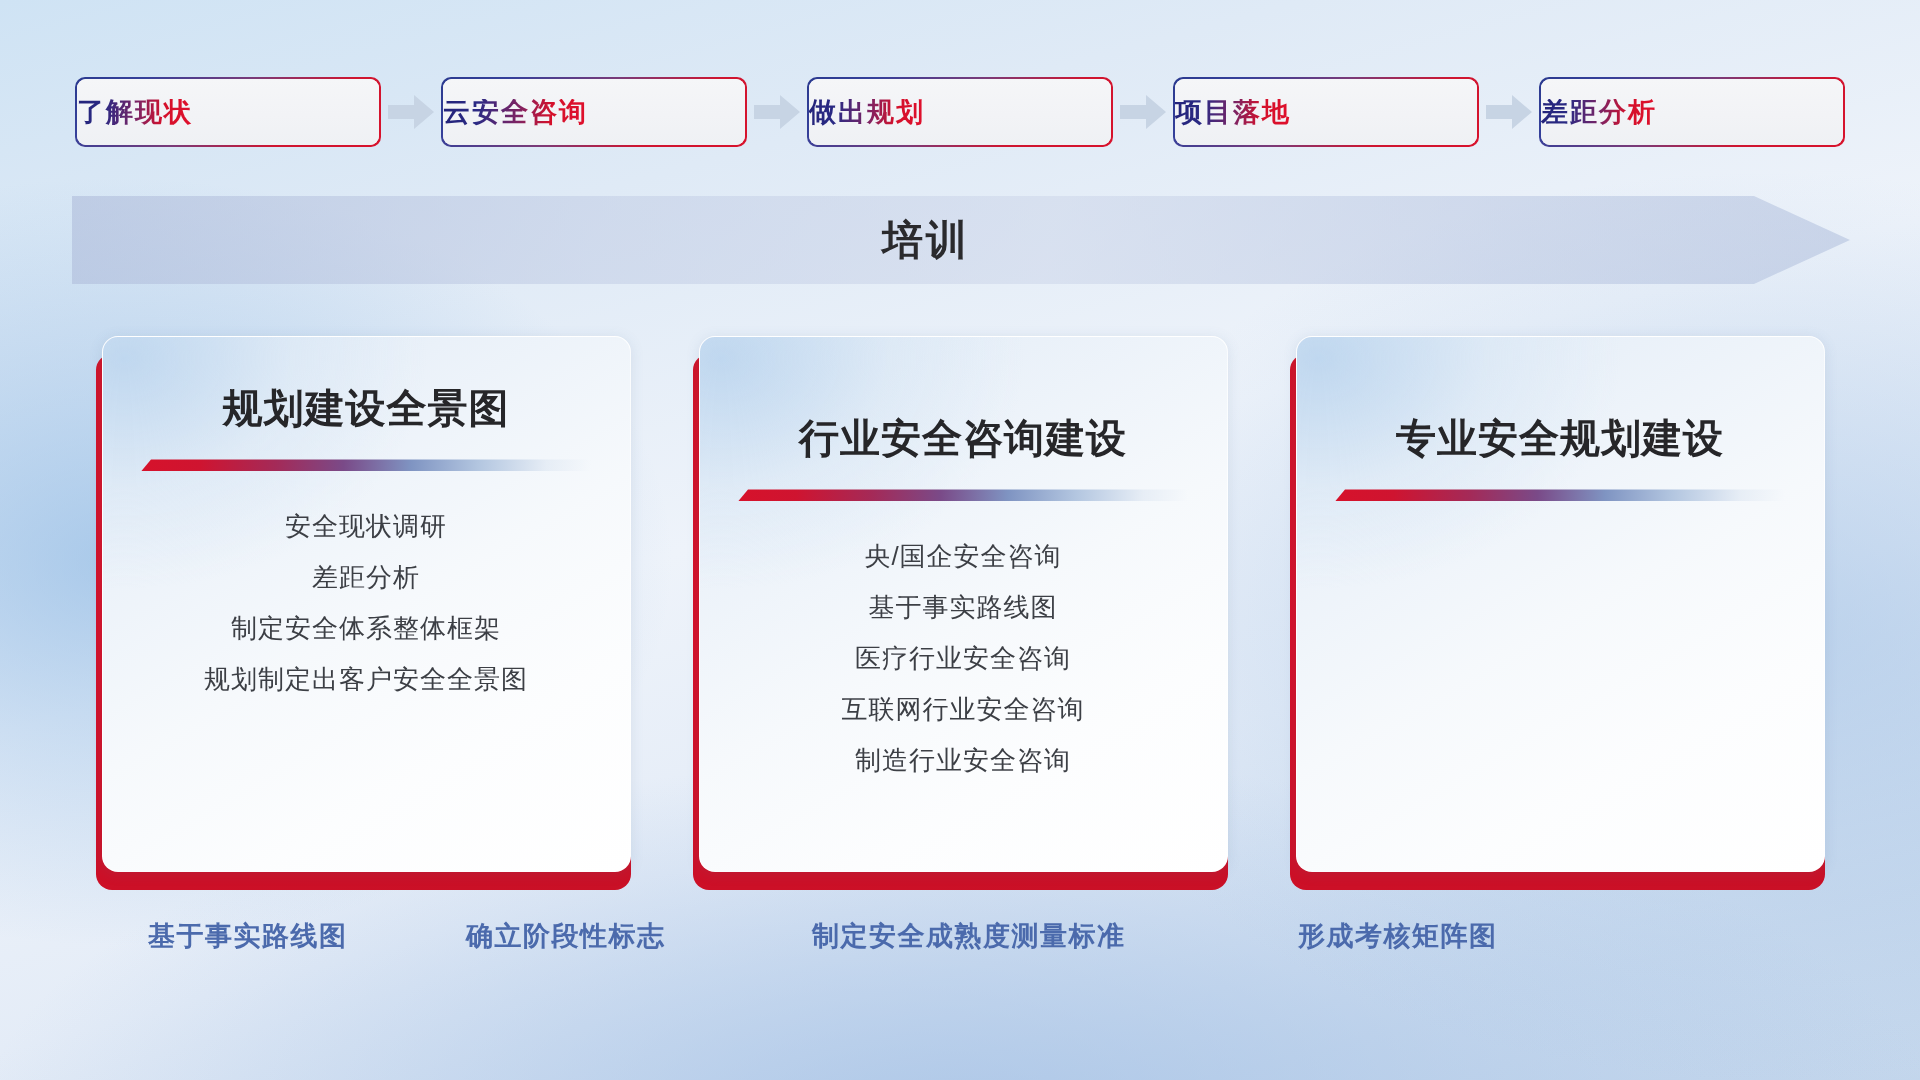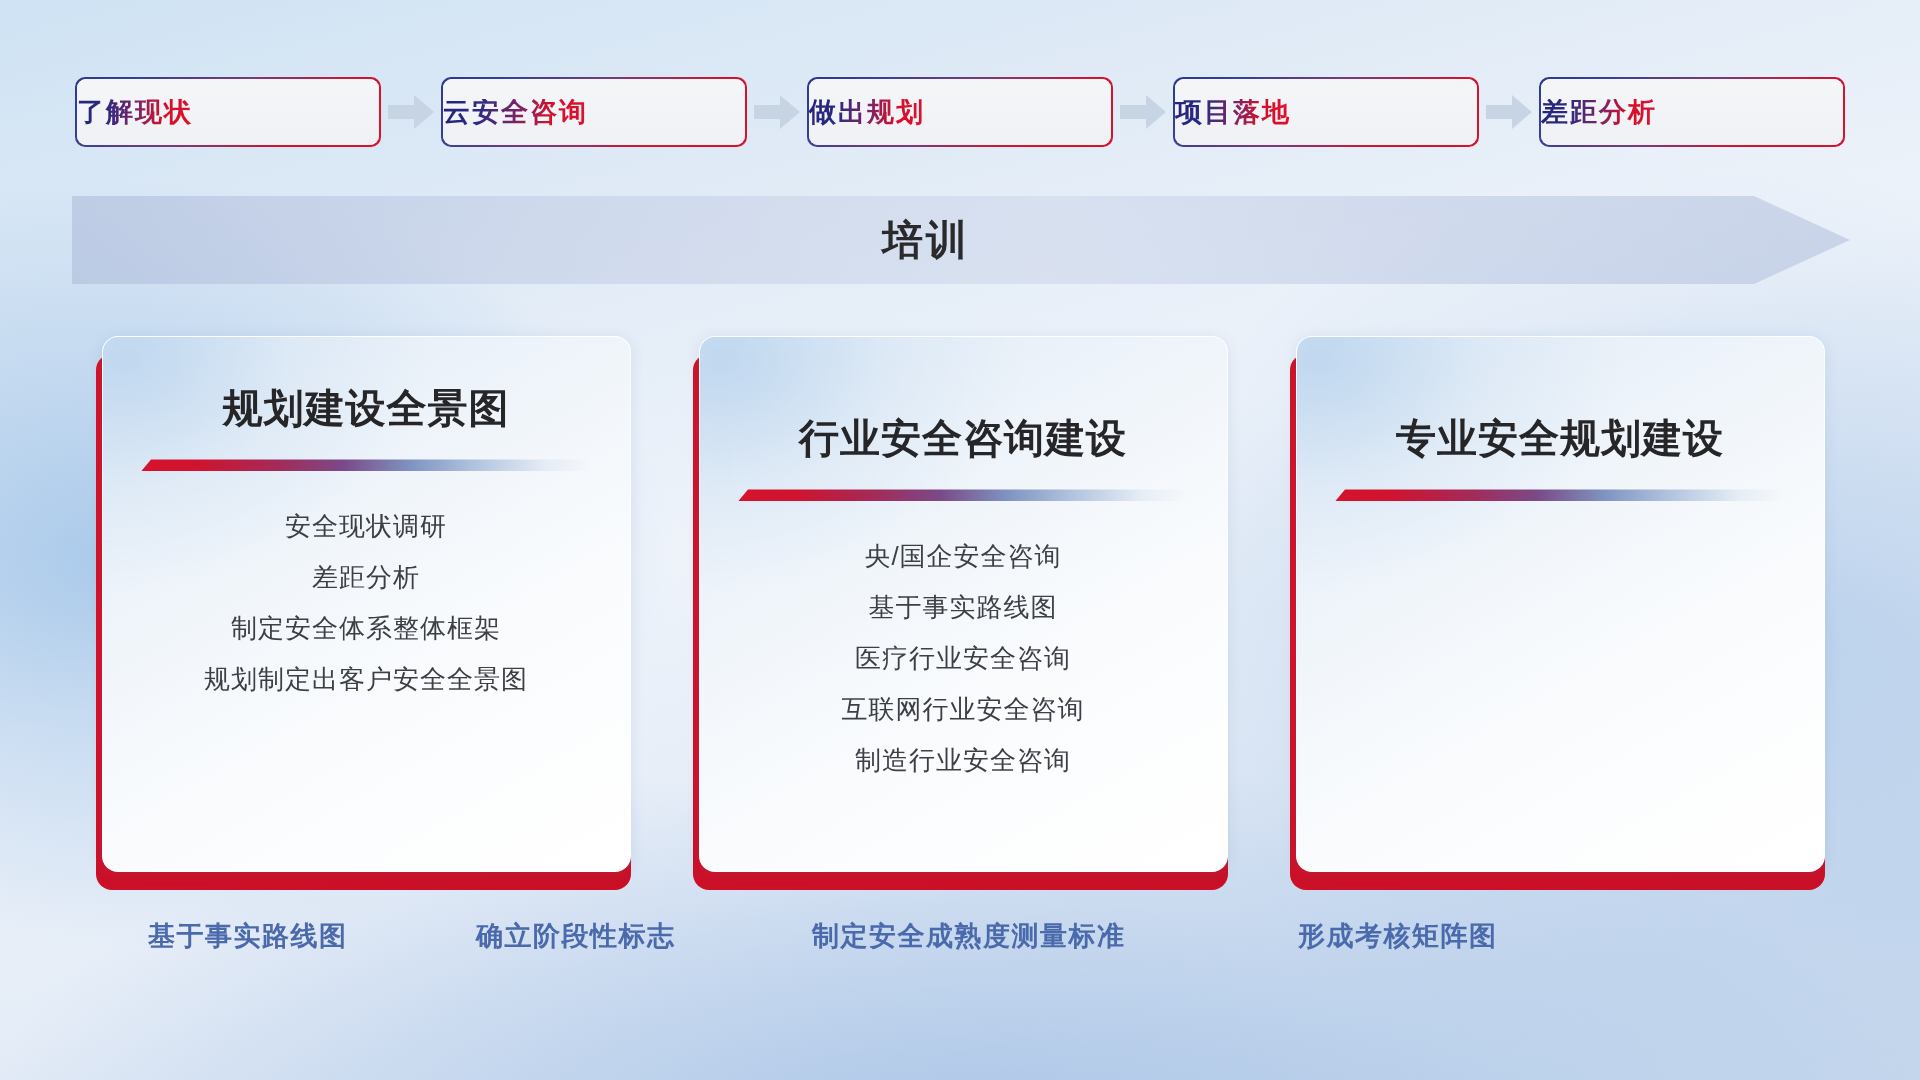--- a/index.html
+++ b/index.html
@@ -113,21 +113,21 @@
   #footer-labels {
     position:absolute; left:0; top:912px; width:1920px; height:48px;
   }
   .footer-label {
     position:absolute; top:0; height:48px;
     display:flex; align-items:center;
     font-size:27px; font-weight:700; color:#4b6aac; letter-spacing:1.5px;
     white-space:nowrap;
   }
   .fl0 { left:148px; }
-  .fl1 { left:476px; }
+  .fl1 { left:466px; }
   .fl2 { left:788px;margin-left:24px; }
   .fl3 { left:1298px; }
 </style>
 </head>
 <body>
 
 <div id="step-row">
 
   <div class="step-box">
     <span class="step-label">了解现状</span>

